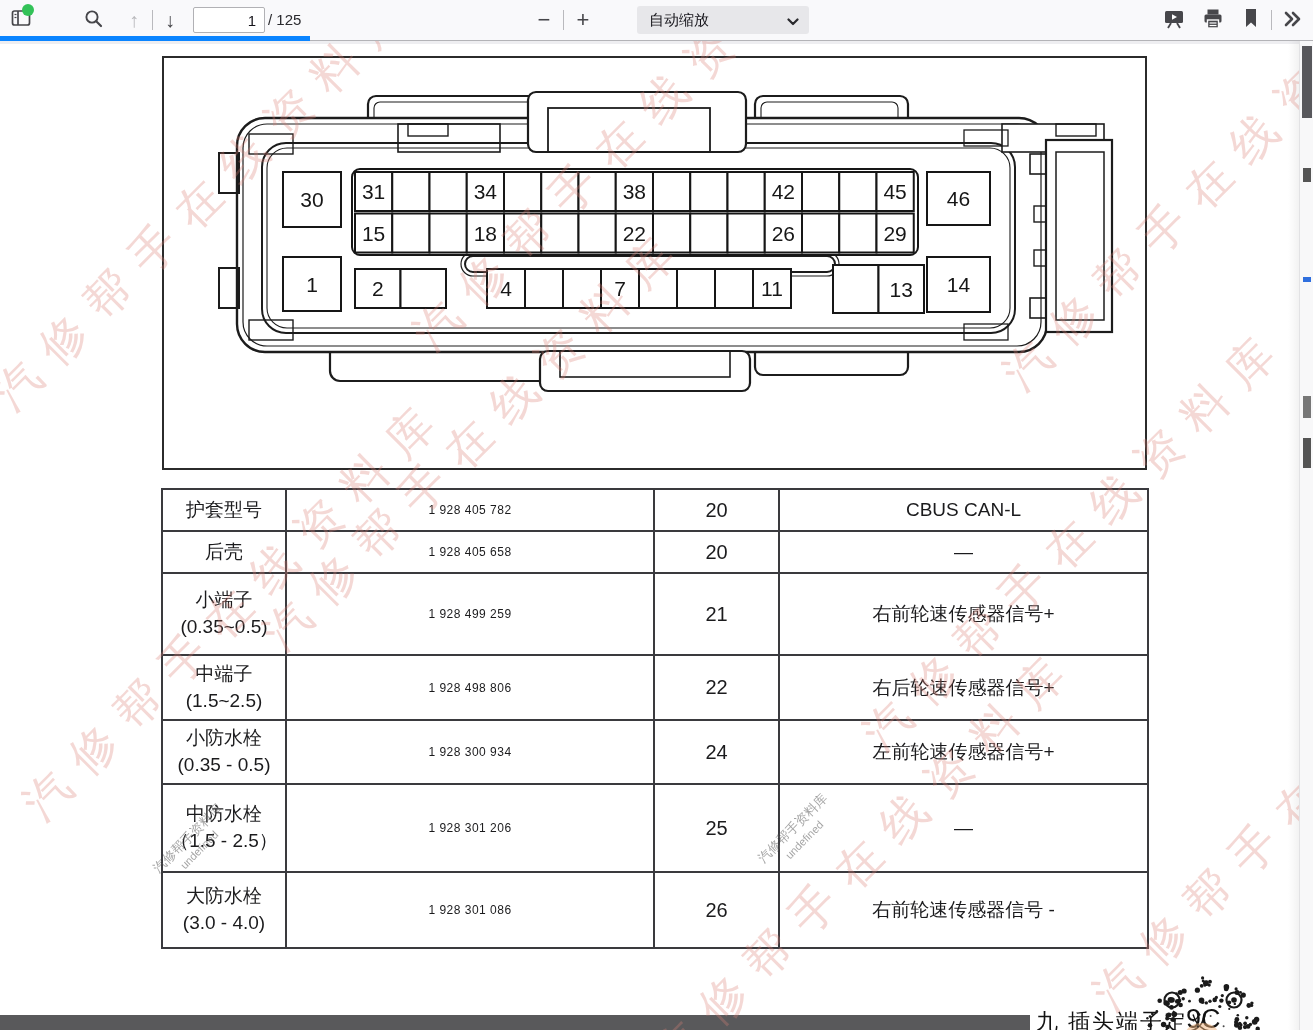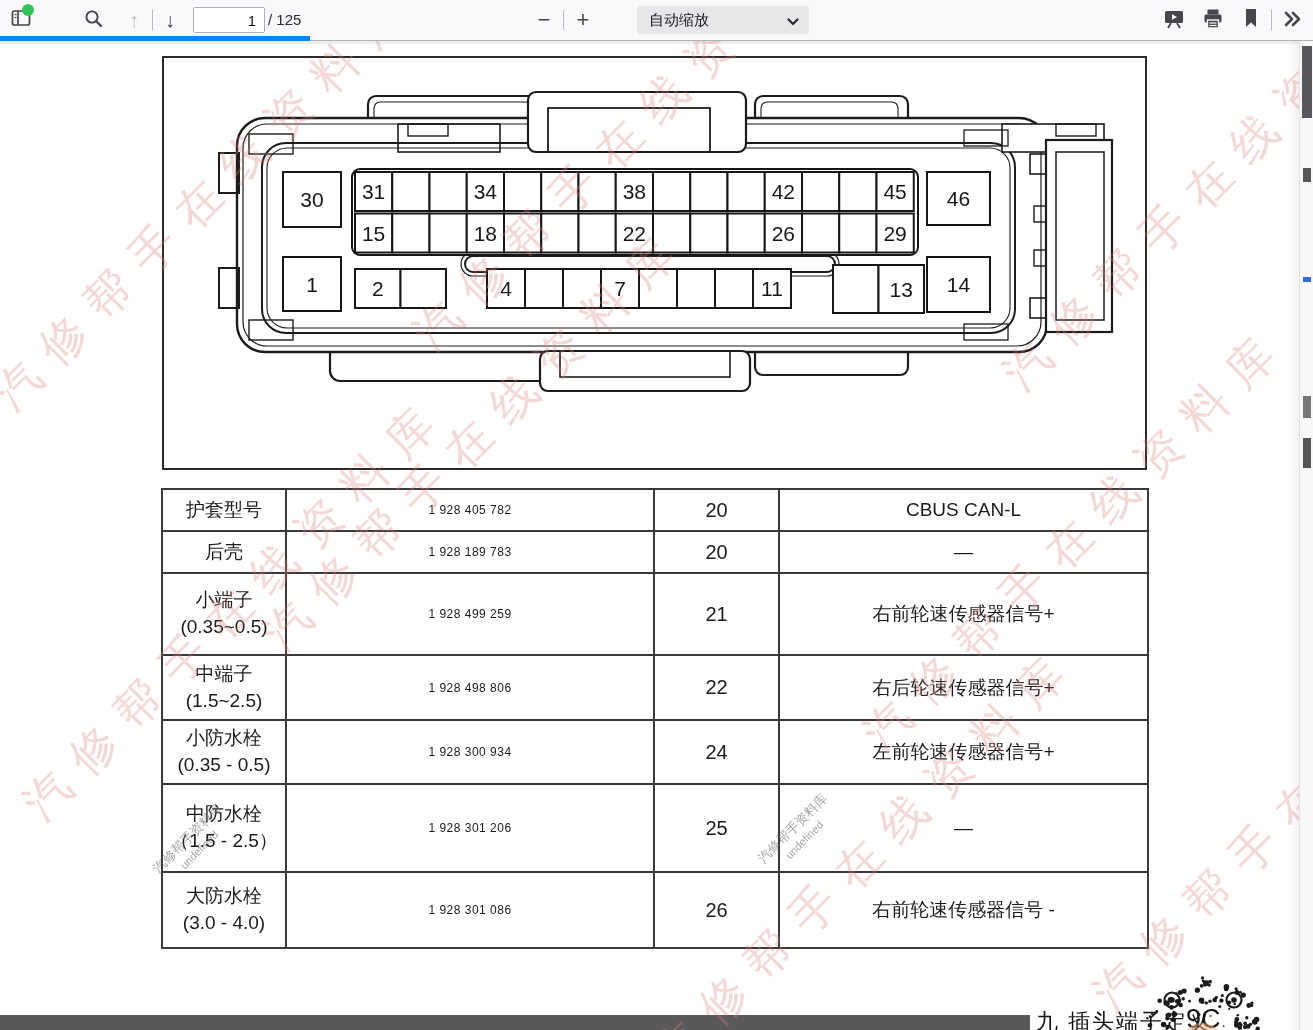--- a/index.html
+++ b/index.html
@@ -289,21 +289,21 @@
     </colgroup>
   <tbody id="pin-table-body">
       <tr style="height: 42px;">
         <td class="cell-label">护套型号</td>
         <td class="cell-part">1 928 405 782</td>
         <td class="cell-pin">20</td>
         <td class="cell-func">CBUS CAN-L</td>
       </tr>
       <tr style="height: 42px;">
         <td class="cell-label">后壳</td>
-        <td class="cell-part">1 928 189 783</td>
+        <td class="cell-part">1 928 405 658</td>
         <td class="cell-pin">20</td>
         <td class="cell-func">—</td>
       </tr>
       <tr style="height: 82px;">
         <td class="cell-label">小端子<br>(0.35~0.5)</td>
         <td class="cell-part">1 928 499 259</td>
         <td class="cell-pin">21</td>
         <td class="cell-func">右前轮速传感器信号+</td>
       </tr>
       <tr style="height: 65px;">

